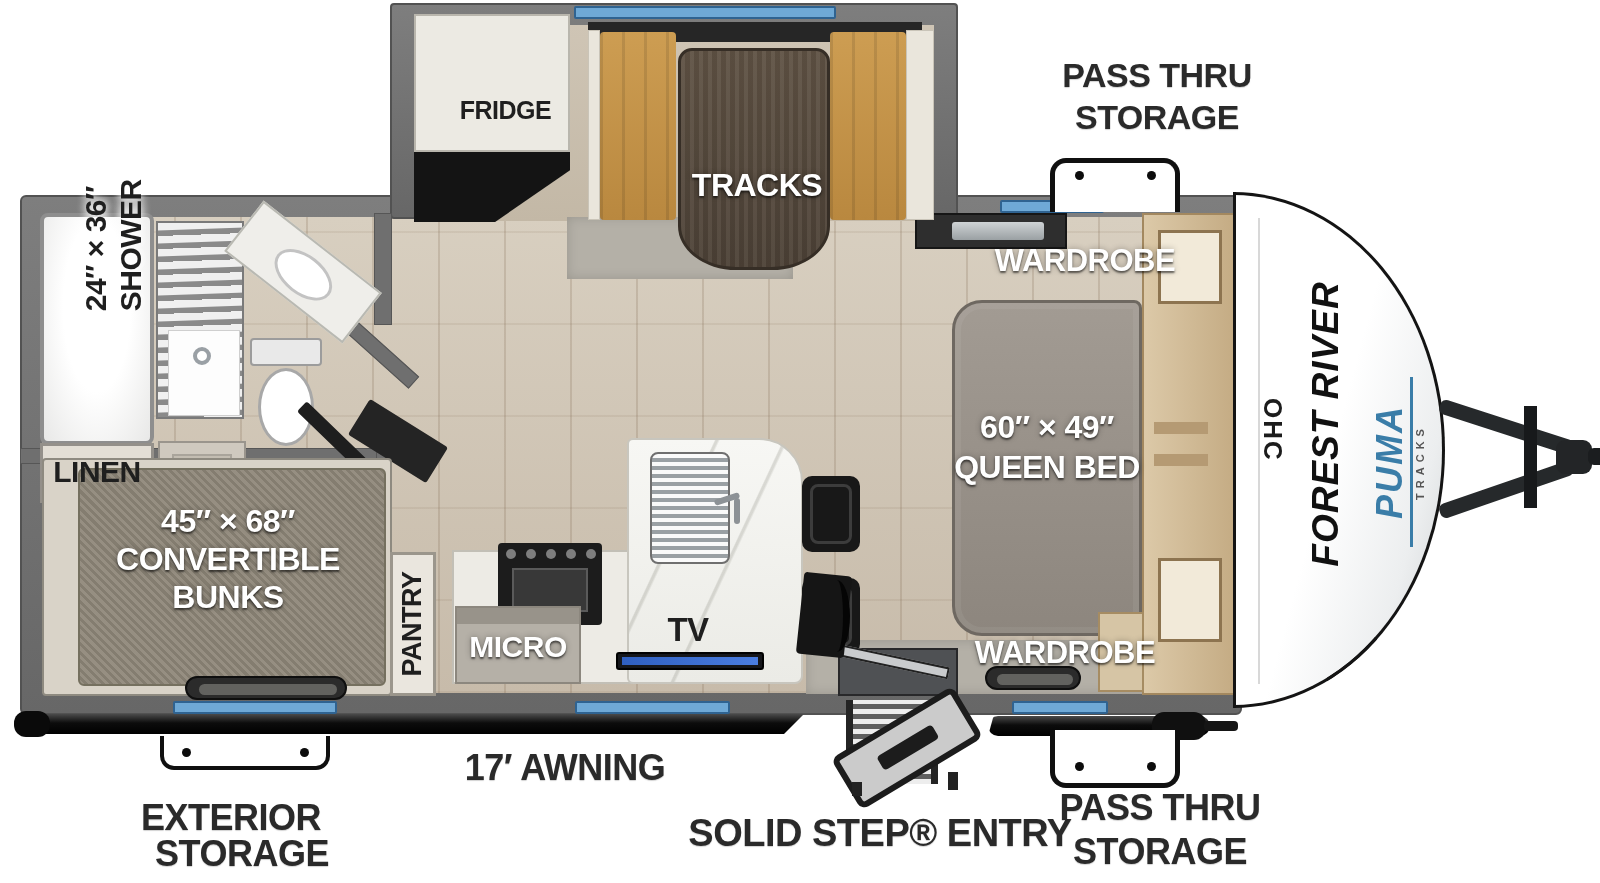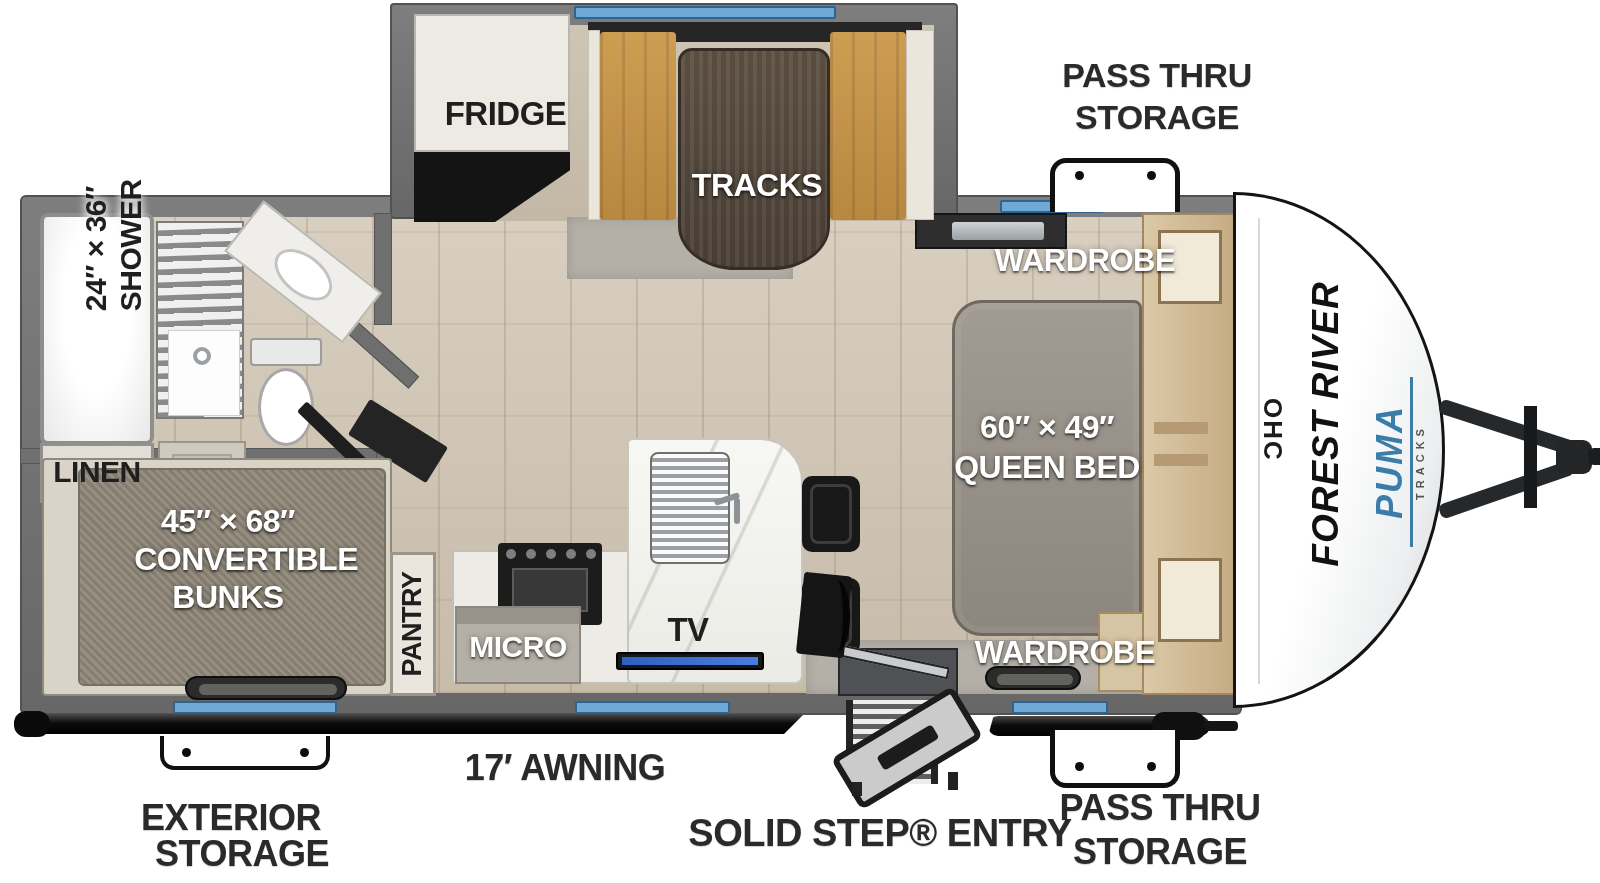--- a/index.html
+++ b/index.html
@@ -295,28 +295,28 @@
   </div>
   <div id="br-bot" class="bracket">
     <div class="bolt" style="left:20px;top:32px;"></div>
     <div class="bolt" style="left:92px;top:32px;"></div>
   </div>
   <div id="br-ext" class="bracket">
     <div class="bolt" style="left:18px;top:12px;"></div>
     <div class="bolt" style="left:136px;top:12px;"></div>
   </div>
 
-  <div class="lbl lbl-dk" style="left:414px;top:96px;width:183px;font-size:33px;">FRIDGE</div>
+  <div class="lbl lbl-dk" style="left:414px;top:96px;width:183px;font-size:25px;">FRIDGE</div>
   <div class="lbl lbl-in" style="left:627px;top:168px;width:260px;">TRACKS</div>
   <div class="lbl lbl-in" style="left:955px;top:244px;width:260px;font-size:31px;">WARDROBE</div>
   <div class="lbl lbl-in" style="left:917px;top:410px;width:260px;">60″ × 49″</div>
   <div class="lbl lbl-in" style="left:917px;top:450px;width:260px;">QUEEN BED</div>
   <div class="lbl lbl-in" style="left:955px;top:636px;width:220px;font-size:31px;">WARDROBE</div>
   <div class="lbl lbl-in" style="left:98px;top:504px;width:260px;">45″ × 68″</div>
-  <div class="lbl lbl-in" style="left:98px;top:542px;width:260px;text-align:right;">CONVERTIBLE</div>
+  <div class="lbl lbl-in" style="left:98px;top:542px;width:260px;">CONVERTIBLE</div>
   <div class="lbl lbl-in" style="left:98px;top:580px;width:260px;">BUNKS</div>
   <div class="lbl lbl-in" style="left:455px;top:630px;width:126px;font-size:30px;">MICRO</div>
   <div class="lbl lbl-dk" style="left:628px;top:612px;width:120px;font-size:33px;">TV</div>
   <div class="lbl lbl-dk" style="left:35px;top:455px;width:124px;font-size:30px;">LINEN</div>
   <div class="lbl lbl-dk rot-ccw" id="lbl-shower" style="left:-16px;top:294px;width:224px;">
     <span>24″ × 36″</span>
       <br>
     <span>SHOWER</span>
   </div>
   <div class="lbl lbl-dk rot-ccw" style="left:342px;top:609px;width:140px;height:30px;font-size:27px;">PANTRY</div>

